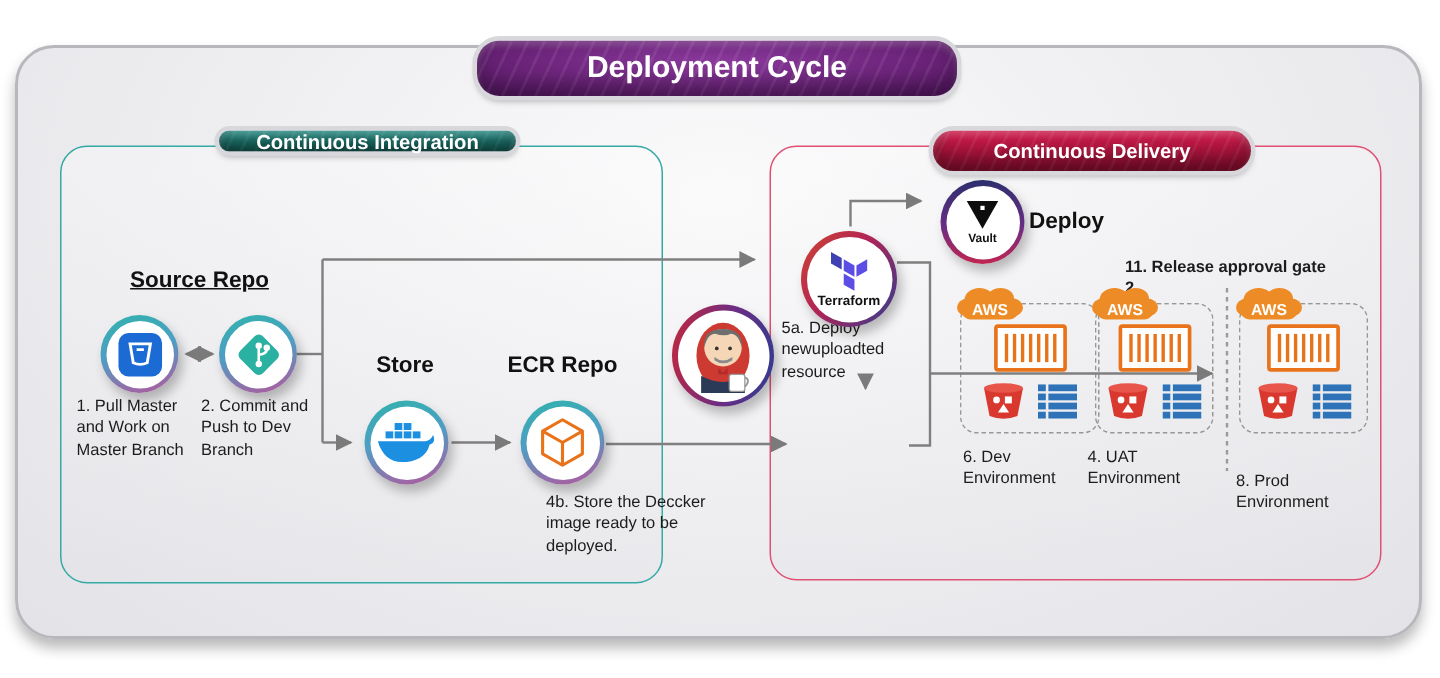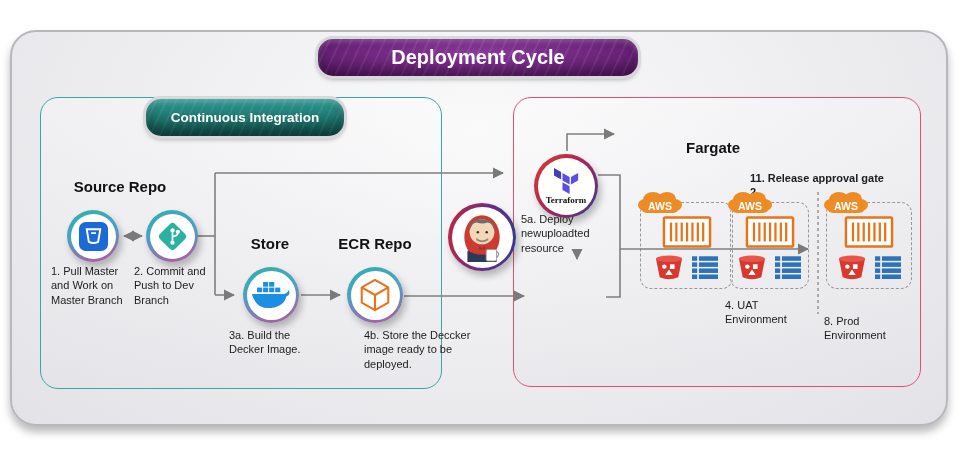--- a/index.html
+++ b/index.html
@@ -8,40 +8,40 @@
   #stage { position:relative; width:960px; height:452px; }
 
   
   #panel { left:10px; top:30px; width:938px; height:396px; border:2px solid #b7b7bc; border-radius:26px;
            background: radial-gradient(ellipse at 50% 25%, #fafafb 0%, #ededf0 55%, #e3e3e7 100%);
            box-shadow: 0 6px 9px rgba(0,0,0,.28); }
 
   
   .ribbon { display:flex; align-items:center; justify-content:center; color:#fff; font-weight:bold;
             border-radius:15px;
-            box-shadow: 0 0 0 3px #d8d8dc, 0 3px 5px rgba(0,0,0,.35), inset 0 -8px 14px rgba(0,0,0,.30), inset 0 3px 5px rgba(255,255,255,.22); margin-top: 12px; }
+            box-shadow: 0 0 0 3px #d8d8dc, 0 3px 5px rgba(0,0,0,.35), inset 0 -8px 14px rgba(0,0,0,.30), inset 0 3px 5px rgba(255,255,255,.22); }
   #title-ribbon { left:318px; top:27px; width:320px; height:37px; font-size:20px; z-index:6;
             background: repeating-linear-gradient(115deg, rgba(255,255,255,.07) 0 2px, transparent 2px 10px),
                         radial-gradient(ellipse at 50% 40%, #8b3a9d 0%, #6b2379 60%, #521460 100%); }
-  #ci-ribbon { left:146px; top:87px; width:198px; height:37px; font-size:13.5px; z-index:5;
+  #ci-ribbon { left:146px; top:87px; width:198px; height:14px; font-size:13.5px; z-index:5;
             background: repeating-linear-gradient(115deg, rgba(255,255,255,.06) 0 2px, transparent 2px 9px),
                         linear-gradient(180deg,#2f9a93 0%, #1b6f68 60%, #114f4a 100%); }
   #cd-ribbon { left:622px; top:87px; width:212px; height:27px; font-size:13.5px; z-index:5;
             background: repeating-linear-gradient(115deg, rgba(255,255,255,.06) 0 2px, transparent 2px 9px),
                         linear-gradient(180deg,#d21d4e 0%, #a31238 60%, #7e0c2a 100%); }
 
   
   .region { border-radius:18px; background: linear-gradient(180deg, rgba(255,255,255,.30), rgba(226,226,230,.30)); }
   #ci-box { left:40px;  top:97px; width:402px; height:292px; border:1.6px solid #35a9a5; }
   #cd-box { left:513px; top:97px; width:408px; height:290px; border:1.6px solid #e05075; }
 
   
   .ring { border-radius:50%; padding:3.5px; box-shadow: 3px 5px 7px rgba(0,0,0,.25); z-index:4; }
   .ring-ci { background: linear-gradient(165deg, #2fb3ab 0%, #4e9ec4 45%, #b5569b 100%); }
-  .ring-cd { background: linear-gradient(125deg, #d0452f 0%, #b02457 45%, #2e3d8f 100%); font-family: Liberation Serif, serif; }
+  .ring-cd { background: linear-gradient(125deg, #d0452f 0%, #b02457 45%, #2e3d8f 100%); }
   .ring-cd2{ background: linear-gradient(100deg, #c3273d 0%, #6a2d84 55%, #2e3d8f 100%); }
   .ring-cd3{ background: linear-gradient(180deg, #2c2f6e 0%, #6a2d84 55%, #c12550 100%); }
   .ring-inner { width:100%; height:100%; background:#fff; border-radius:50%; overflow:hidden;
                 display:flex; flex-direction:column; align-items:center; justify-content:center; gap:1px; }
 
   .h-label { font-weight:bold; font-size:15px; color:#111; text-align:center; z-index:3; }
   .caption { font-size:11px; line-height:1.3; color:#1c1c1c; text-align:left; z-index:3; }
   .tiny-label { font-size:7.5px; color:#222; }
 
   
@@ -58,20 +58,21 @@
 
 <div id="stage">
 
   <div id="panel" class="abs"></div>
 
   <div id="ci-box" class="abs region"></div>
   <div id="cd-box" class="abs region"></div>
 
   <div id="title-ribbon" class="abs ribbon">Deployment Cycle</div>
   <div id="ci-ribbon" class="abs ribbon">Continuous Integration</div>
+  <div id="cd-ribbon" class="abs ribbon">Continuous Delivery</div>
 
   <div class="abs env-box" style="left:640px;top:202px;width:93px;height:87px;">
     <div class="env-inner">
       <span>
         <svg width="50" height="32" viewBox="0 0 52 34">
             <rect x="1.5" y="1.5" width="49" height="31" rx="1.5" fill="#fff" stroke="#e8731a" stroke-width="2.6"></rect>
             <g stroke="#e8731a" stroke-width="2.4">
               <line x1="9" y1="7" x2="9" y2="27"></line>
               <line x1="14.7" y1="7" x2="14.7" y2="27"></line>
               <line x1="20.4" y1="7" x2="20.4" y2="27"></line>
@@ -211,21 +212,21 @@
       <path d="M301,295 H340" marker-end="url(#ah)"></path>
       <path d="M404,296 H524" marker-end="url(#ah)"></path>
       <path d="M567,151 V134 H614" marker-end="url(#ah)"></path>
       <path d="M577,251 V259" marker-end="url(#ah)"></path>
       <path d="M598,175 H620 V297 H606"></path>
       <path d="M620,249 H808" marker-end="url(#ah)"></path>
       <path d="M818,192 V314" stroke-dasharray="3 3" stroke="#9a9a9a"></path>
     </g>
   </svg>
 
-  <div class="abs h-label" style="left:55px;top:178px;width:130px;">Source Repo</div>
+  <div class="abs h-label" style="left:68px;top:178px;width:130px;text-decoration:underline;">Source Repo</div>
 
   <div class="abs ring ring-ci" style="left:67px;top:210px;width:52px;height:52px;">
     <div class="ring-inner">
       <span>
         <svg width="31" height="31" viewBox="0 0 32 32">
             <rect x="1" y="1" width="30" height="30" rx="7" fill="#1c6bd4"></rect>
             <path d="M9,8.5 h14 l-2.2,13 q-4.8,2.3 -9.6,0 Z" fill="none" stroke="#fff" stroke-width="2"></path>
             <path d="M13.5,12.5 h5" stroke="#fff" stroke-width="2"></path>
           </svg>
       </span>
@@ -261,21 +262,20 @@
               <rect x="13" y="7" width="5.5" height="5"></rect>
               <rect x="19.5" y="7" width="5.5" height="5"></rect>
               <rect x="26" y="7" width="5.5" height="5"></rect>
               <path d="M1,14 H34 C37.5,14 39.5,12 40.5,9.5 C42,12.5 41.5,15.5 38,16.5 C36,25 28,29 18,29 C10,29 3.5,23.5 1,14 Z"></path>
             </g>
             <circle cx="36" cy="12.5" r="0.9" fill="#fff"></circle>
           </svg>
       </span>
     </div>
   </div>
-  <div class="abs caption" style="left:229px;top:328px;width:84px;">3a. Build the Decker Image.</div>
 
   <div class="abs h-label" style="left:325px;top:235px;width:100px;">ECR Repo</div>
   <div class="abs ring ring-ci" style="left:347px;top:267px;width:56px;height:56px;">
     <div class="ring-inner">
       <span>
         <svg width="36" height="36" viewBox="0 0 38 38">
             <g fill="none" stroke="#e8731a" stroke-width="2.2" stroke-linejoin="round">
               <path d="M19,3 L33,11 V27 L19,35 L5,27 V11 Z"></path>
               <path d="M33,11 L19,19 L5,11"></path>
               <path d="M19,19 V35"></path>
@@ -313,21 +313,32 @@
             <polygon points="9.5,6.5 17.5,11 17.5,19.5 9.5,15" fill="#5c4ee5"></polygon>
             <polygon points="19,11 27,6.5 27,15 19,19.5" fill="#5c4ee5"></polygon>
             <polygon points="9.5,17 17.5,21.5 17.5,30 9.5,25.5" fill="#5c4ee5"></polygon>
           </svg>
       </span>
       <span style="font-size:9px;font-weight:bold;color:#111;">Terraform</span>
     </div>
   </div>
   <div class="abs caption" style="left:521px;top:212px;width:92px;">5a. Deploy newuploadted resource</div>
 
-  <div class="abs h-label" style="left:686px;top:139px;width:90px;text-align:left;">Fargate</div>
+  <div class="abs ring ring-cd3" style="left:627px;top:120px;width:56px;height:56px;">
+    <div class="ring-inner">
+      <span>
+        <svg width="24" height="20" viewBox="0 0 24 20">
+            <path d="M1.5,1 H22.5 L12,19.5 Z" fill="#0d0d0d"></path>
+            <rect x="10.6" y="4.2" width="2.8" height="2.8" fill="#fff"></rect>
+          </svg>
+      </span>
+      <span style="font-size:8px;font-weight:bold;color:#111;">Vault</span>
+    </div>
+  </div>
+  <div class="abs h-label" style="left:686px;top:139px;width:90px;text-align:left;">Deploy</div>
 
 
   <div class="abs caption" style="left:750px;top:171px;width:140px;font-weight:bold;">11. Release approval gate 2</div>
 
   <div class="abs cloud" style="left:636px;top:190px;">
     <svg width="48" height="27" viewBox="0 0 48 27">
         <g fill="#ed8c26">
           <ellipse cx="17" cy="10" rx="10" ry="8"></ellipse>
           <ellipse cx="31" cy="9" rx="9" ry="7"></ellipse>
           <ellipse cx="9" cy="15" rx="7" ry="6"></ellipse>
@@ -355,16 +366,17 @@
           <ellipse cx="17" cy="10" rx="10" ry="8"></ellipse>
           <ellipse cx="31" cy="9" rx="9" ry="7"></ellipse>
           <ellipse cx="9" cy="15" rx="7" ry="6"></ellipse>
           <ellipse cx="39" cy="15" rx="7" ry="6"></ellipse>
           <rect x="5" y="11" width="38" height="12" rx="6"></rect>
         </g>
         <text x="24" y="20" text-anchor="middle" font-family="Liberation Sans, sans-serif" font-size="10.5" font-weight="bold" fill="#fff">AWS</text>
       </svg>
   </div>
 
+  <div class="abs caption" style="left:642px;top:298px;width:90px;">6. Dev Environment</div>
   <div class="abs caption" style="left:725px;top:298px;width:90px;">4. UAT Environment</div>
   <div class="abs caption" style="left:824px;top:298px;width:90px;margin-top:16px;">8. Prod Environment</div>
 
 </div>
 
 </body></html>

